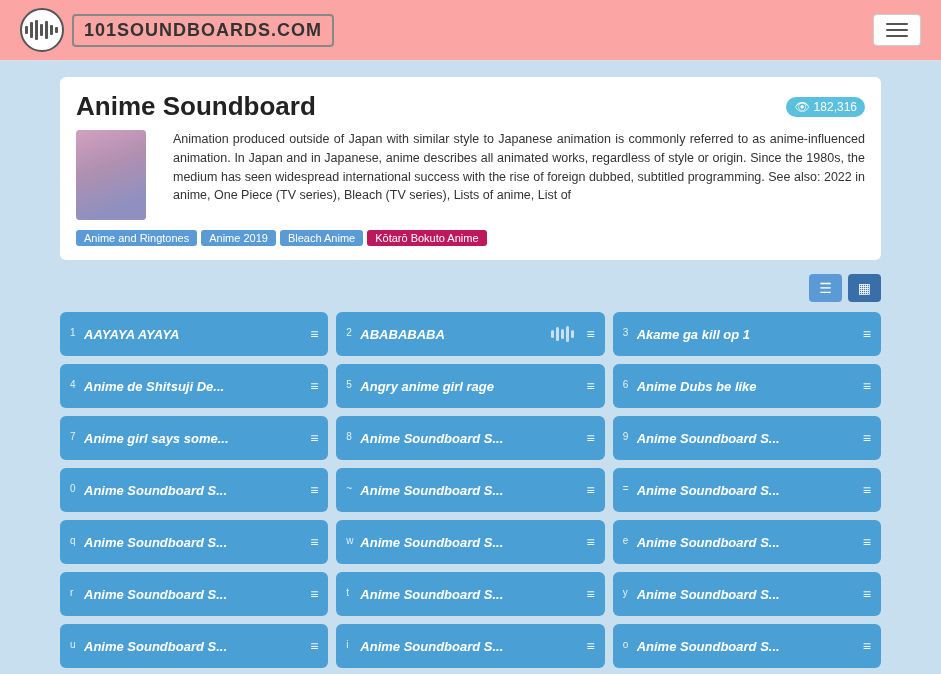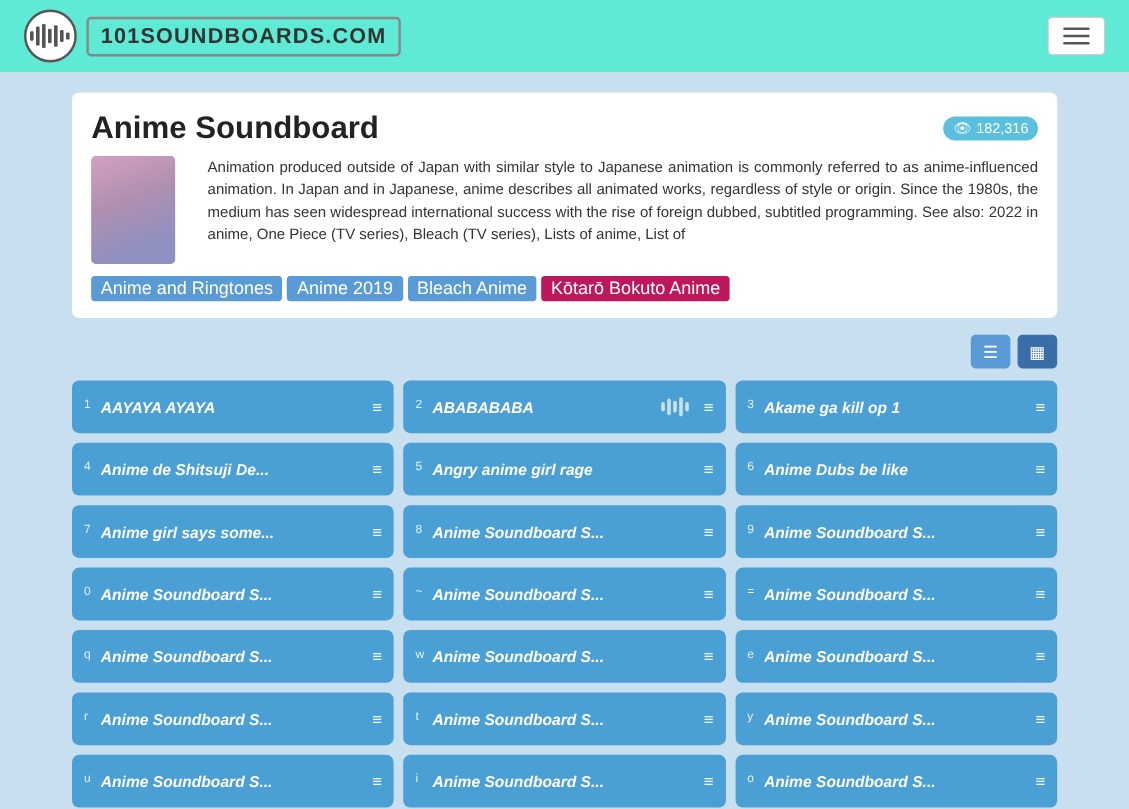--- a/index.html
+++ b/index.html
@@ -5,21 +5,21 @@
     * { box-sizing: border-box; margin: 0; padding: 0; }
     body {
       font-family: Arial, sans-serif;
       background: #c8dff0;
       min-height: 674px;
       width: 941px;
     }
 
     
     header {
-      background: #5eead4;
+      background: #fca5a5;
       display: flex;
       align-items: center;
       justify-content: space-between;
       padding: 8px 20px;
       border-bottom: 1px solid #ddd;
     }
     .logo-area {
       display: flex;
       align-items: center;
       gap: 8px;
@@ -126,21 +126,21 @@
     }
 
     
     .tags-row {
       display: flex;
       flex-wrap: wrap;
       gap: 4px;
       margin-top: 10px;
     }
     .tag {
-      font-size: 15px;
+      font-size: 11px;
       padding: 2px 8px;
       border-radius: 3px;
       color: #fff;
       cursor: pointer;
     }
     .tag-blue { background: #5b9bd5; }
     .tag-teal { background: #3ab0a0; }
     .tag-purple { background: #be185d; }
 
     

